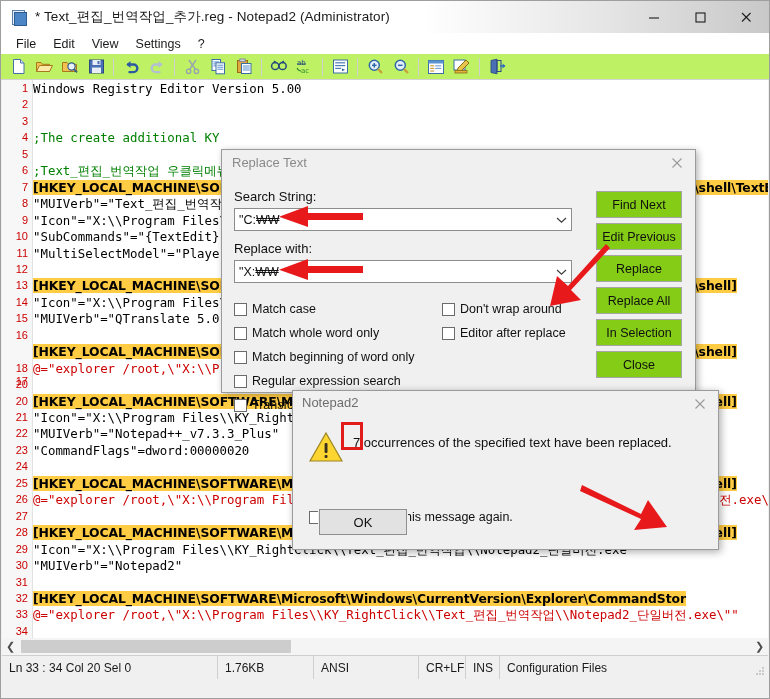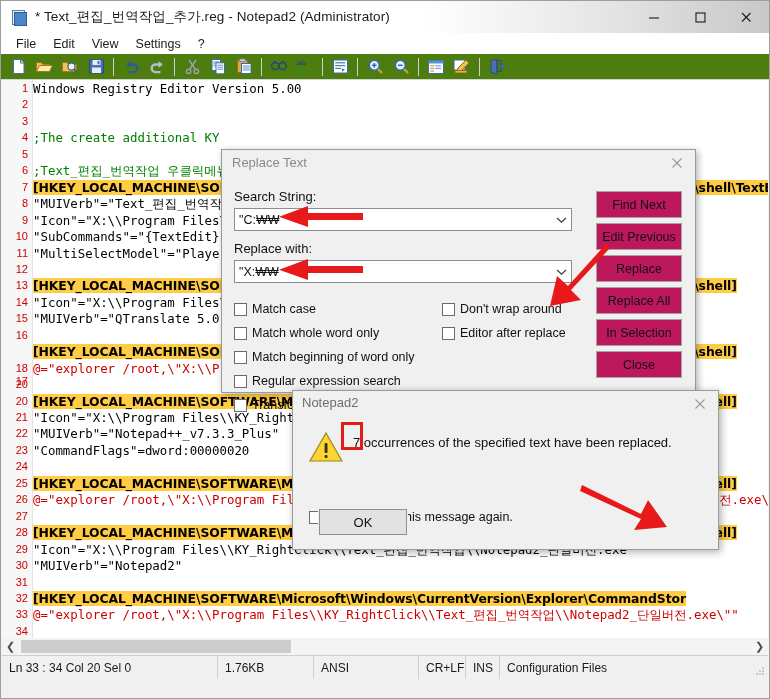--- a/index.html
+++ b/index.html
@@ -52,21 +52,21 @@
     background:#ffffff;display:flex;align-items:center;padding-left:7px;
     box-sizing:border-box;
   }
   .menu-item{
     font-size:12.5px;color:#1a1a1a;padding:1px 8px;margin-right:1px;white-space:nowrap;
   }
 
   
   .toolbar{
     position:absolute;left:0;top:53px;width:768px;height:26px;
-    background:#4d7c0f;border-bottom:1px solid #d4d4d4;
+    background:#bef264;border-bottom:1px solid #d4d4d4;
     display:flex;align-items:center;padding-left:4px;box-sizing:border-box;
   }
   .tb-btn{width:26px;height:24px;display:flex;align-items:center;justify-content:center;}
   .tb-sep{width:1px;height:18px;background:#cfcfcf;margin:0 4px;}
   .tb-btn svg{display:block;}
 
   
   .editor{
     position:absolute;left:1px;top:79px;width:766px;height:558px;
     background:#ffffff;overflow:hidden;
@@ -147,21 +147,21 @@
     width:20px;height:21px;display:flex;align-items:center;justify-content:center;
     color:#3d3d3d;font-size:9px;
   }
   .cb-row{position:absolute;display:flex;align-items:center;}
   .cbox{
     width:13px;height:13px;background:#ffffff;border:1px solid #6b6b6b;box-sizing:border-box;
     margin-right:5px;flex:0 0 auto;
   }
   .cb-text{font-size:12.5px;color:#101010;white-space:nowrap;}
   .dbtn{
-    position:absolute;width:86px;height:27px;background:#be185d;
+    position:absolute;width:86px;height:27px;background:#84cc16;
     border:1px solid #a5a5a5;box-sizing:border-box;
     display:flex;align-items:center;justify-content:center;
     font-size:12.5px;color:#101010;
   }
 
   
   .dlg-msg{
     position:absolute;left:291px;top:389px;width:427px;height:160px;
     background:#f0f0f0;border:1px solid #9a9a9a;
     box-shadow:2px 2px 8px rgba(0,0,0,0.32);

